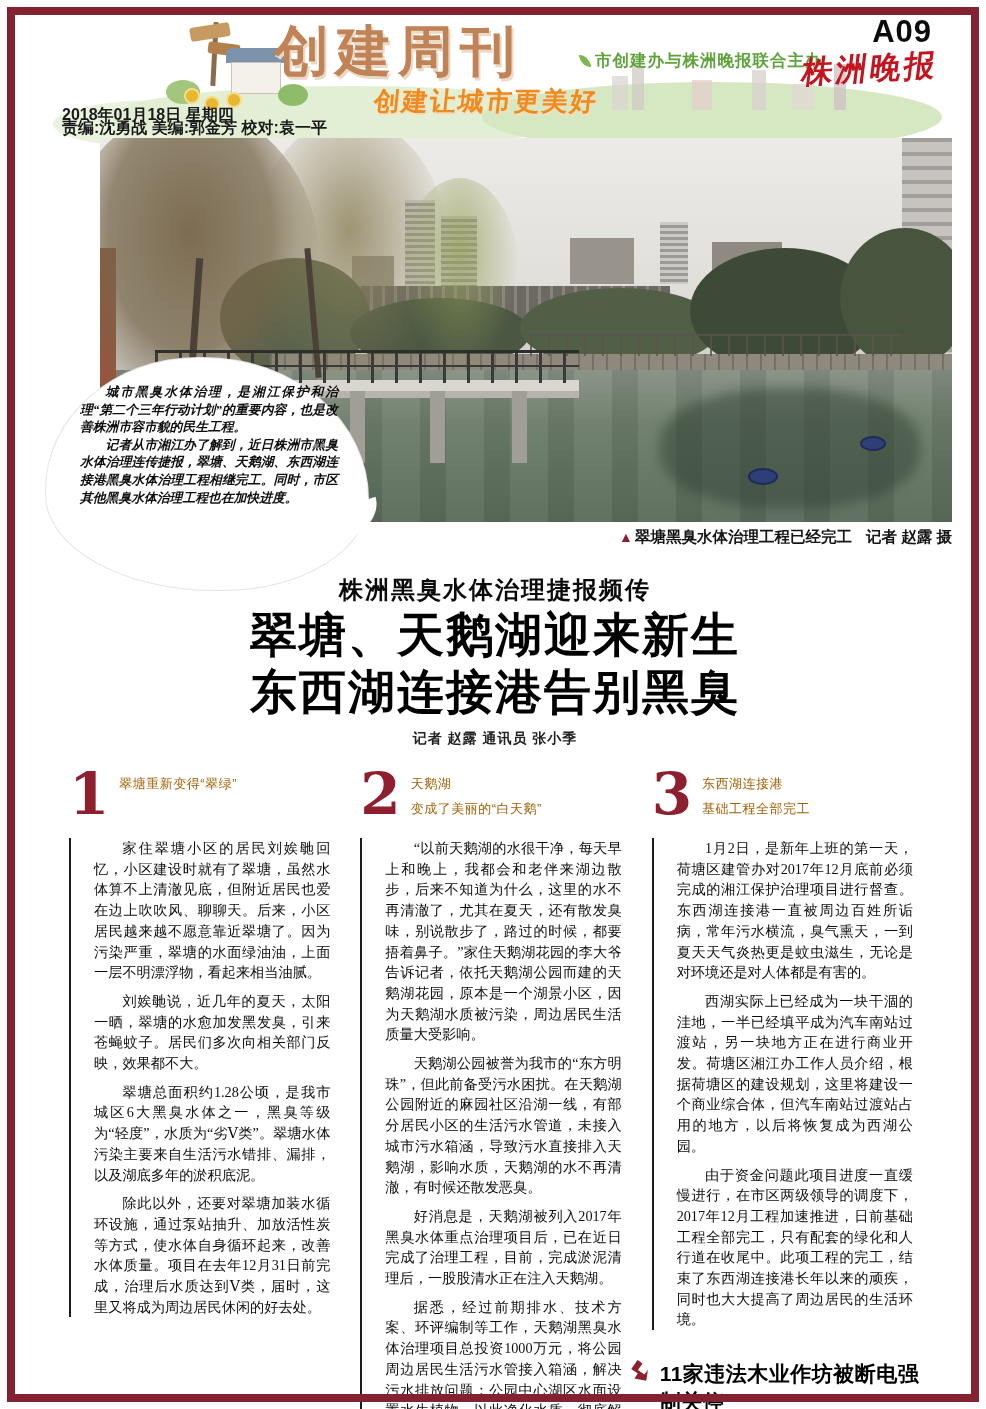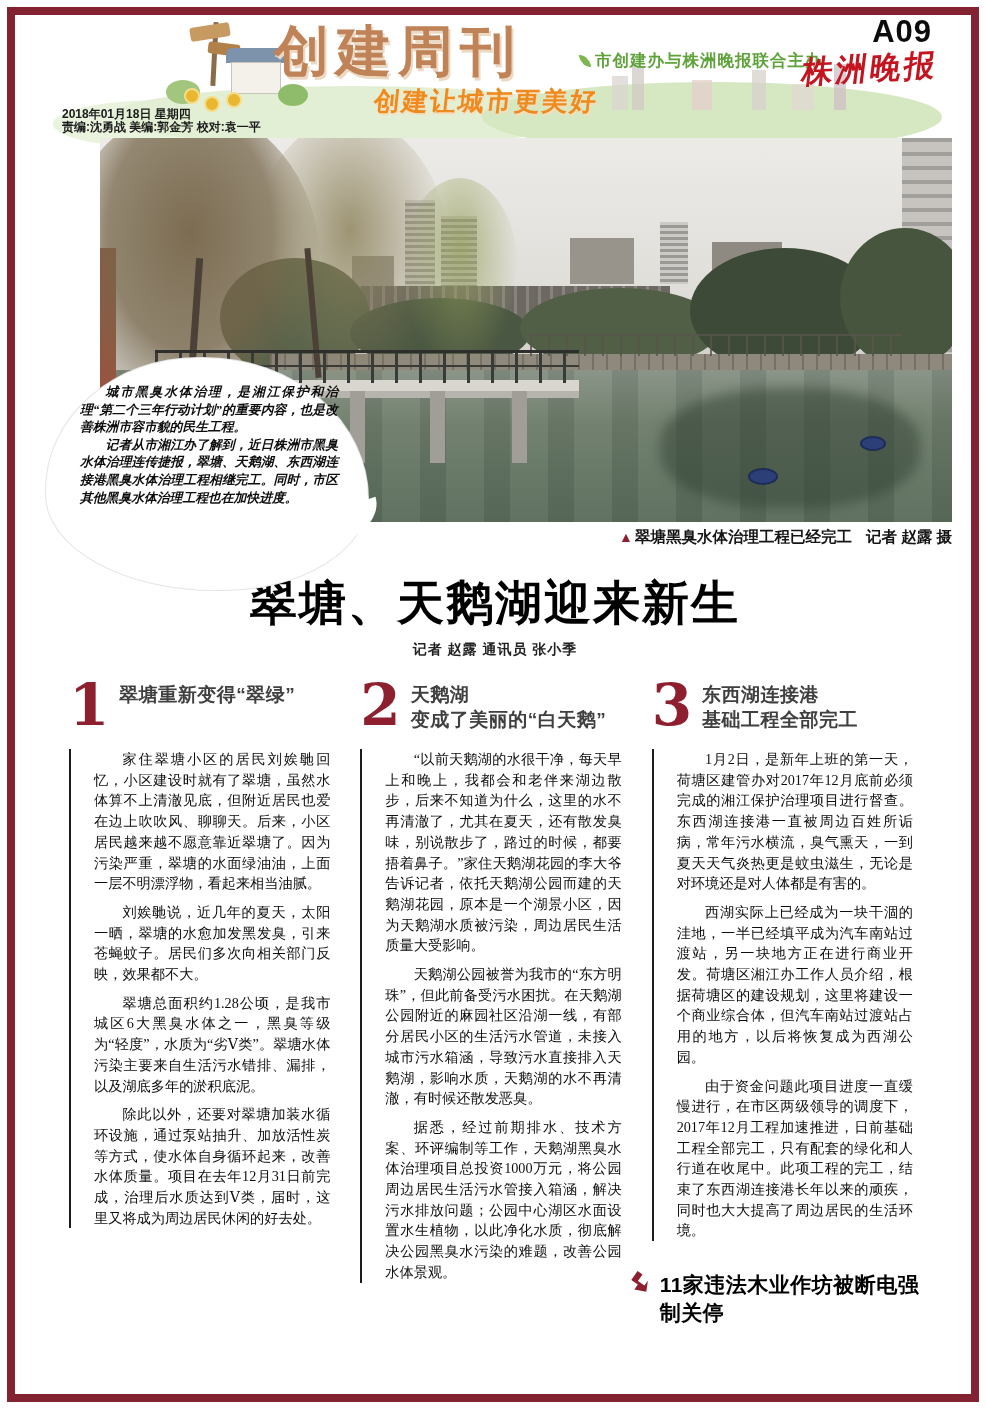--- a/index.html
+++ b/index.html
@@ -36,21 +36,21 @@
             color:#bf8357;letter-spacing:7px;text-shadow:2px 3px 0 #ecd9c4;}
   .mh-subtitle{position:absolute;left:322px;top:68px;font-size:26px;font-weight:800;color:#ee8a1e;
                letter-spacing:2px;transform:skewX(-6deg);text-shadow:1px 2px 0 #f8ddba;}
   .mh-organizer{position:absolute;left:528px;top:34px;font-size:16.5px;font-weight:bold;color:#5ea23a;letter-spacing:1px;}
   .leaf{display:inline-block;width:10px;height:14px;background:#7cb84e;border-radius:0 100% 0 100%;
         margin-right:5px;vertical-align:-2px;transform:rotate(-12deg);}
   .mh-pagenum{position:absolute;right:6px;top:-2px;font-size:31px;font-weight:bold;letter-spacing:1px;color:#0c0c0c;}
   .mh-paper{position:absolute;right:0px;top:32px;font-size:31px;font-weight:900;color:#c3141f;
             font-family:"Liberation Serif","DejaVu Serif",serif;letter-spacing:3px;
             transform:rotate(-3deg) skewX(-10deg);}
-  .mh-dates{position:absolute;left:10px;bottom:-2px;font-size:12px;line-height:13px;font-weight:bold;color:#1a1a1a;}
+  .mh-dates{position:absolute;left:10px;bottom:-2px;font-size:16px;line-height:13px;font-weight:bold;color:#1a1a1a;}
 
   
   .photo-wrap{position:relative;width:852px;margin:14px auto 0 auto;padding-left:48px;}
   .photo{position:relative;width:852px;height:384px;overflow:hidden;background:linear-gradient(180deg,#edebe8 0%,#e0ded9 40%,#d2d0cb 58%);}
   .ab{position:absolute;}
   .bldg{background-image:repeating-linear-gradient(180deg,rgba(255,255,255,.35) 0 3px,rgba(0,0,0,.12) 3px 6px);}
   .b1{left:305px;top:62px;width:30px;height:108px;background-color:#b4b1ab;}
   .b2{left:341px;top:78px;width:36px;height:92px;background-color:#adaaa4;}
   .b3{left:252px;top:118px;width:42px;height:52px;background-color:#9b978f;}
   .b4{left:470px;top:100px;width:64px;height:46px;background-color:#98948c;}
@@ -104,21 +104,21 @@
   .headline{text-align:center;margin-top:26px;}
   .kicker{font-size:24px;font-weight:bold;letter-spacing:2px;color:#0b0b0b;}
   .h1line{font-size:47px;line-height:57px;font-weight:900;letter-spacing:2px;color:#000;}
   .byline{margin-top:10px;font-size:14px;font-weight:bold;color:#222;letter-spacing:1px;}
 
   
   .cols{display:flex;gap:22px;margin:18px auto 0 auto;width:852px;align-items:flex-start;}
   .col{flex:1;min-width:0;}
   .col-head{display:flex;gap:10px;min-height:62px;}
   .col-num{font-family:"DejaVu Serif","Liberation Serif",serif;font-weight:bold;font-size:58px;line-height:56px;color:#8e1f2f;}
-  .col-titles{padding-top:5px;font-size:19px;line-height:25px;font-weight:bold;color:#404040;letter-spacing:0.5px;}
+  .col-titles{padding-top:5px;font-size:13px;line-height:25px;font-weight:normal;color:#a16207;letter-spacing:0.5px;}
   .col-body{margin-top:10px;border-left:2px solid #1c1c1c;padding-left:15px;
             font-family:"Liberation Serif","DejaVu Serif",serif;
             font-size:14.2px;line-height:20.7px;text-align:justify;color:#0d0d0d;}
   .col-body p{margin:8px;text-indent:2em;}
 
   
   .related{display:flex;margin-top:30px;margin-left:-32px;}
   .rel-side{width:34px;display:flex;flex-direction:column;align-items:center;flex:none;}
   .rel-arrow{width:26px;height:26px;flex:none;}
   .rel-main{flex:1;min-width:0;padding-left:6px;}
@@ -209,21 +209,23 @@
           <p>城市黑臭水体治理，是湘江保护和治理“第二个三年行动计划”的重要内容，也是改善株洲市容市貌的民生工程。</p>
           <p>记者从市湘江办了解到，近日株洲市黑臭水体治理连传捷报，翠塘、天鹅湖、东西湖连接港黑臭水体治理工程相继完工。同时，市区其他黑臭水体治理工程也在加快进度。</p>
         </div>
       </div>
       <figcaption class="caption">
         <span class="cap-tri">▲</span><span>翠塘黑臭水体治理工程已经完工</span><span class="cap-credit">记者 赵露 摄</span>
       </figcaption>
     </figure>
 
     <div class="headline">
+      <div class="kicker">株洲黑臭水体治理捷报频传</div>
       <div class="h1line">翠塘、天鹅湖迎来新生</div>
+      <div class="h1line">东西湖连接港告别黑臭</div>
       <div class="byline">记者 赵露 通讯员 张小季</div>
     </div>
 
     <div class="cols">
 
       <section class="col">
         <div class="col-head">
           <div class="col-num">1</div>
           <div class="col-titles">
             <div>翠塘重新变得“翠绿”</div>
@@ -242,20 +244,21 @@
         <div class="col-head">
           <div class="col-num">2</div>
           <div class="col-titles">
             <div>天鹅湖</div>
             <div>变成了美丽的“白天鹅”</div>
           </div>
         </div>
         <div class="col-body">
           <p>“以前天鹅湖的水很干净，每天早上和晚上，我都会和老伴来湖边散步，后来不知道为什么，这里的水不再清澈了，尤其在夏天，还有散发臭味，别说散步了，路过的时候，都要捂着鼻子。”家住天鹅湖花园的李大爷告诉记者，依托天鹅湖公园而建的天鹅湖花园，原本是一个湖景小区，因为天鹅湖水质被污染，周边居民生活质量大受影响。</p>
           <p>天鹅湖公园被誉为我市的“东方明珠”，但此前备受污水困扰。在天鹅湖公园附近的麻园社区沿湖一线，有部分居民小区的生活污水管道，未接入城市污水箱涵，导致污水直接排入天鹅湖，影响水质，天鹅湖的水不再清澈，有时候还散发恶臭。</p>
+          <p>好消息是，天鹅湖被列入2017年黑臭水体重点治理项目后，已在近日完成了治理工程，目前，完成淤泥清理后，一股股清水正在注入天鹅湖。</p>
           <p>据悉，经过前期排水、技术方案、环评编制等工作，天鹅湖黑臭水体治理项目总投资1000万元，将公园周边居民生活污水管接入箱涵，解决污水排放问题；公园中心湖区水面设置水生植物，以此净化水质，彻底解决公园黑臭水污染的难题，改善公园水体景观。</p>
 
         </div>
       </section>
 
       <section class="col">
         <div class="col-head">
           <div class="col-num">3</div>
           <div class="col-titles">
             <div>东西湖连接港</div>

